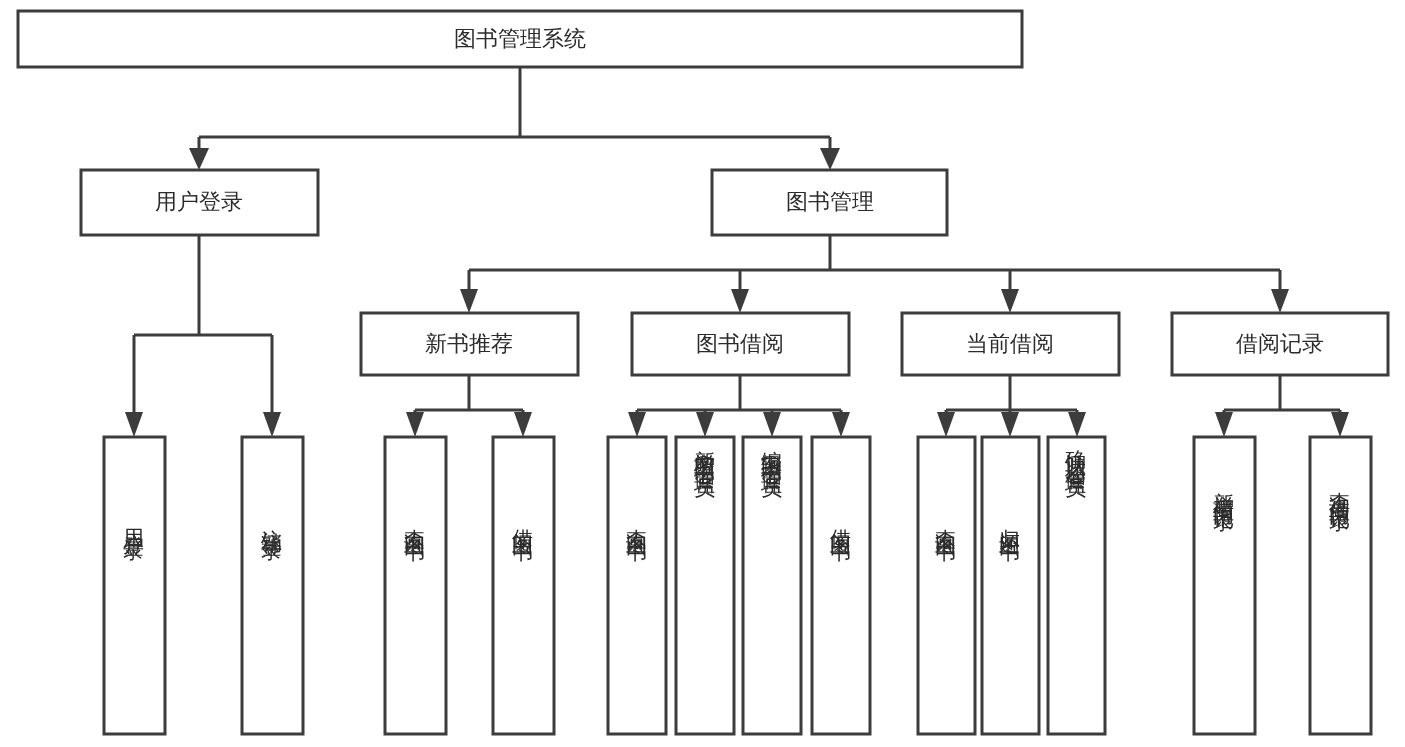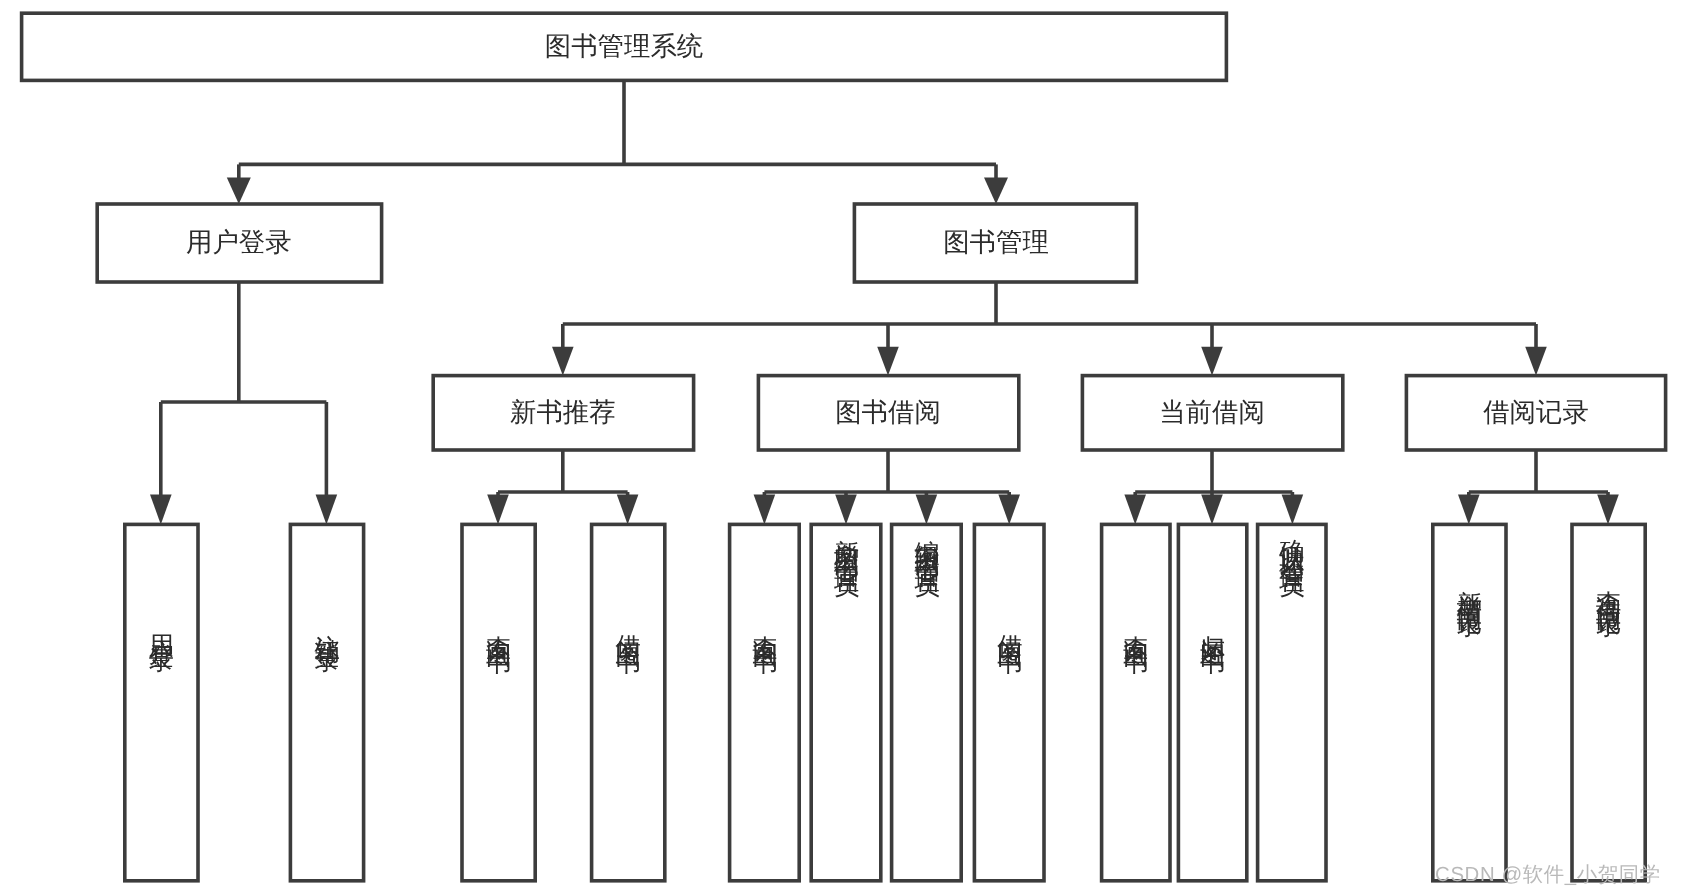--- a/index.html
+++ b/index.html
@@ -248,15 +248,14 @@
       <text class="node-label-v" x="1224" y="487" text-anchor="middle">新增借阅记录</text>
     </g>
 
     <g>
       <rect class="node-box" x="1310" y="437" width="61" height="297"></rect>
       <text class="node-label-v" x="1340" y="487" text-anchor="middle">查询借阅记录</text>
     </g>
 
   </svg>
 
-  <div class="watermark">CSDN @软件_小贺同学</div>
 
 </div>
 
 </body></html>

